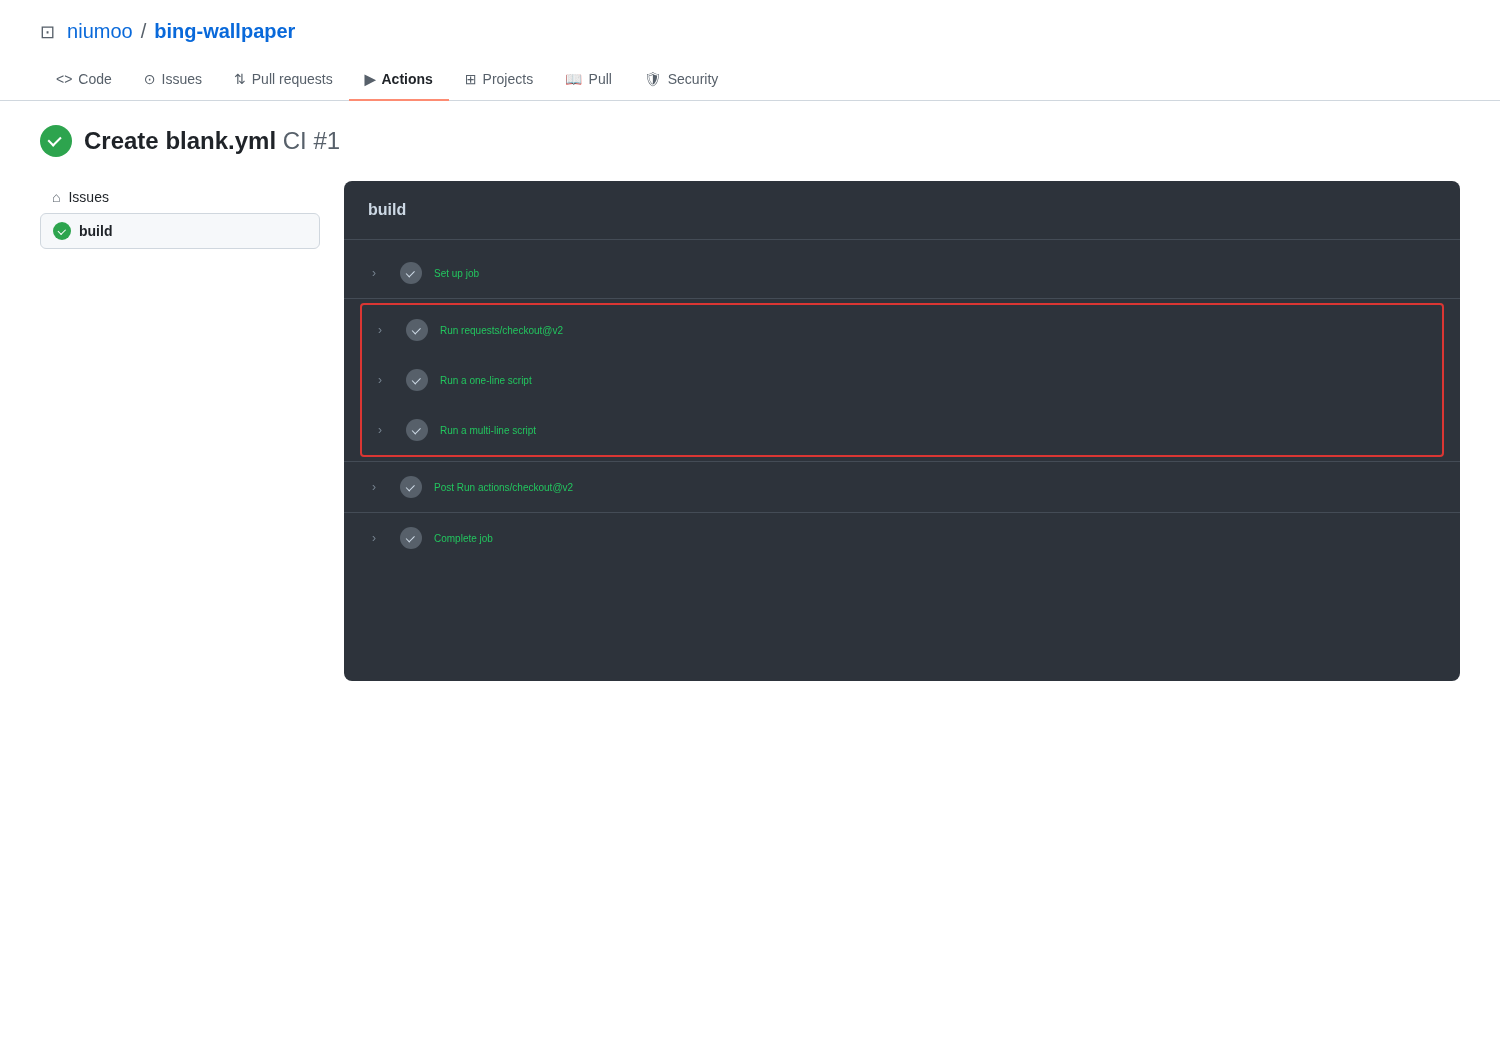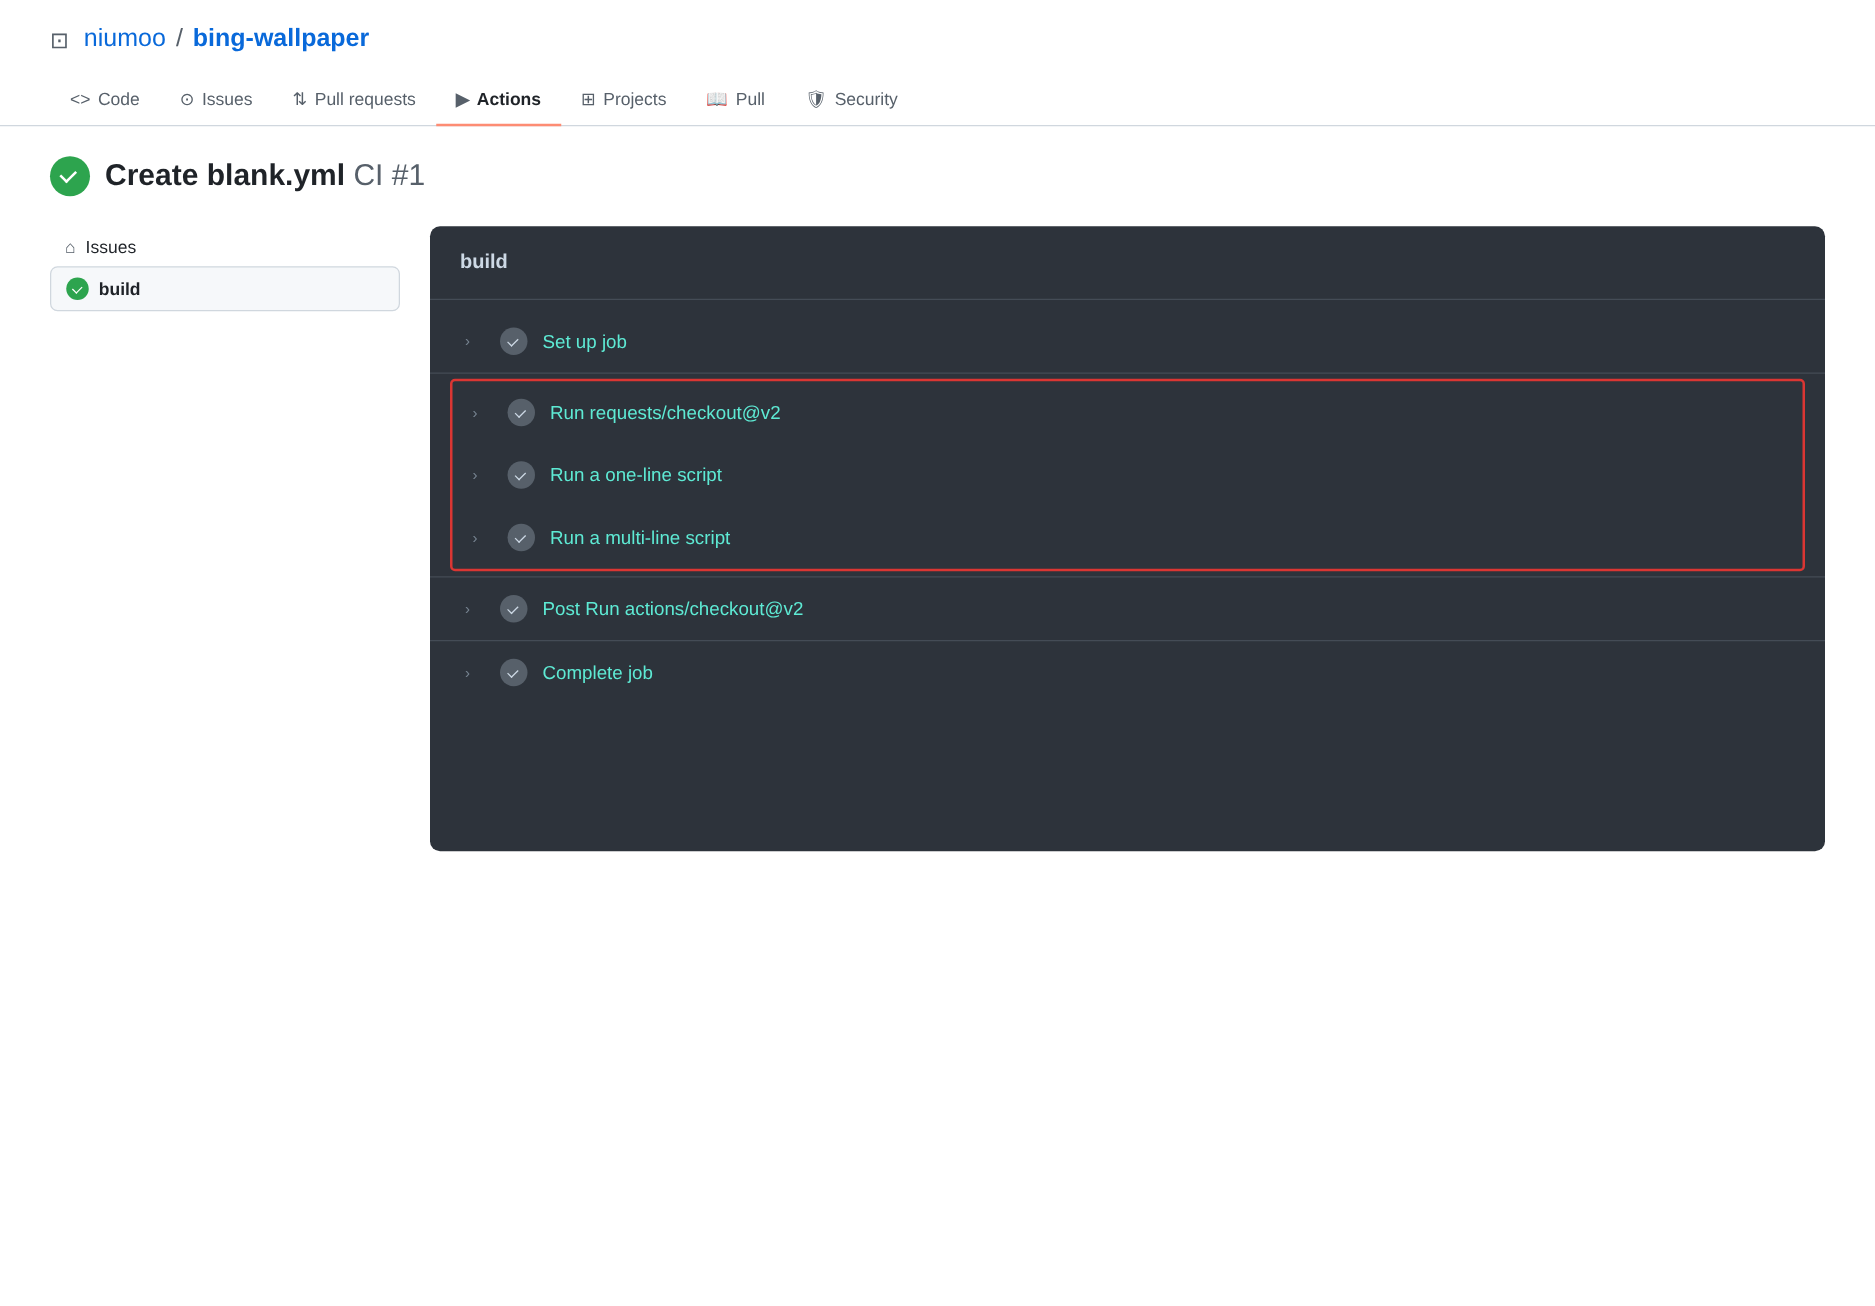--- a/index.html
+++ b/index.html
@@ -235,22 +235,22 @@
     .step-check-icon::after {
       content: '';
       display: block;
       width: 7px;
       height: 4px;
       border-left: 1.5px solid #cdd9e5;
       border-bottom: 1.5px solid #cdd9e5;
       transform: rotate(-45deg) translateY(-1px);
     }
     .step-label {
-      font-size: 15px;
-      color: #5eead4;
+      font-size: 10px;
+      color: #22c55e;
     }
 
     
     .step-group-highlighted {
       border: 2px solid #da3633;
       margin: 4px 16px;
       border-radius: 4px;
     }
     .step-group-highlighted .step-item {
       padding: 14px 12px;

